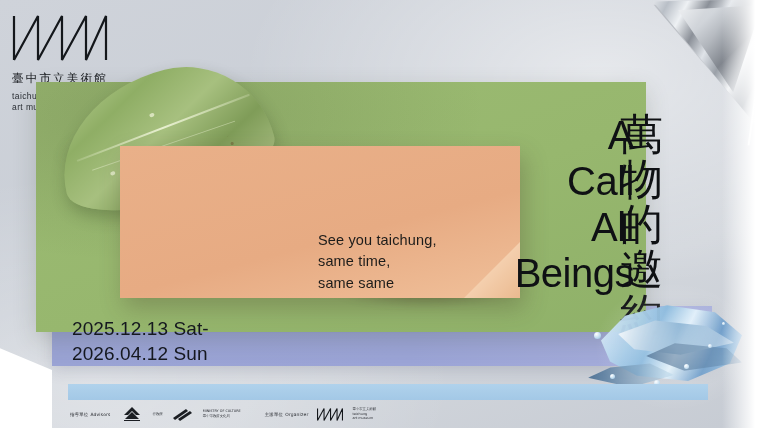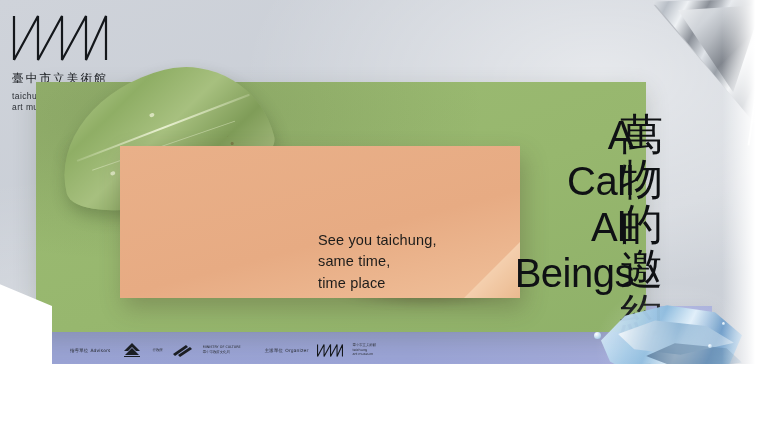--- a/index.html
+++ b/index.html
@@ -1,21 +1,21 @@
 <!DOCTYPE html>
 <html><head>
 <meta charset="utf-8">
 <style>
   html,body{margin:0;padding:0;}
   body{
     width:768px;height:432px;overflow:hidden;
     font-family:"Liberation Sans", sans-serif;
     background:#ffffff;
   }
-  .stage{position:relative;width:768px;height:364px;overflow:hidden;background:#a3a3a3;}
+  .stage{position:relative;width:768px;height:428px;overflow:hidden;background:#a3a3a3;}
 
   
   .bg-base{
     position:absolute;inset:0;
     background:linear-gradient(160deg,#cfd3da 0%,#c9ced6 45%,#d2d6dc 70%,#c6cbd3 100%);
   }
   .bg-sheen{
     position:absolute;left:0;top:0;width:768px;height:432px;
     background:radial-gradient(ellipse at 78% 18%, rgba(255,255,255,.55) 0%, rgba(255,255,255,0) 42%),
                radial-gradient(ellipse at 12% 88%, rgba(255,255,255,.35) 0%, rgba(255,255,255,0) 38%);
@@ -295,37 +295,41 @@
     <div class="soil-grain"></div>
   </div>
 
   <div class="orange-shadow"></div>
   <div class="orange-card">
     <div class="orange-corner"></div>
   </div>
   <div class="card-text">
     <div>See you taichung,</div>
     <div>same time,</div>
-    <div>time place</div>
+    <div>same same</div>
   </div>
 
   <div class="title-en">
     <span class="ln">A</span>
     <span class="ln">Call</span>
     <span class="ln">All</span>
     <span class="ln">Beings</span>
   </div>
   <div class="title-cn">
     <span>萬</span>
     <span>物</span>
     <span>的</span>
     <span>邀</span>
     <span>約</span>
   </div>
 
+  <div class="date-text">
+    <div>2025.12.13 Sat-</div>
+    <div>2026.04.12 Sun</div>
+  </div>
 
   <div class="water">
     <div class="water-main"></div>
     <div class="water-streak"></div>
     <div class="water-dark"></div>
     <div class="water-tail"></div>
     <div class="drop" style="left:6px;top:50px;width:7px;height:7px;"></div>
     <div class="drop" style="left:22px;top:92px;width:5px;height:5px;"></div>
     <div class="drop" style="left:42px;top:104px;width:4px;height:4px;"></div>
     <div class="drop" style="left:66px;top:98px;width:6px;height:6px;"></div>

